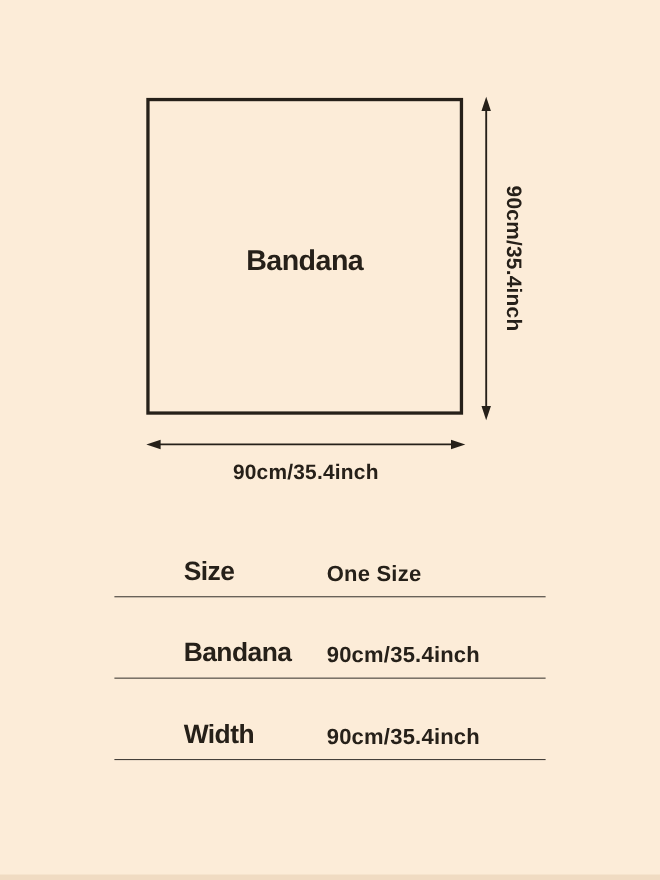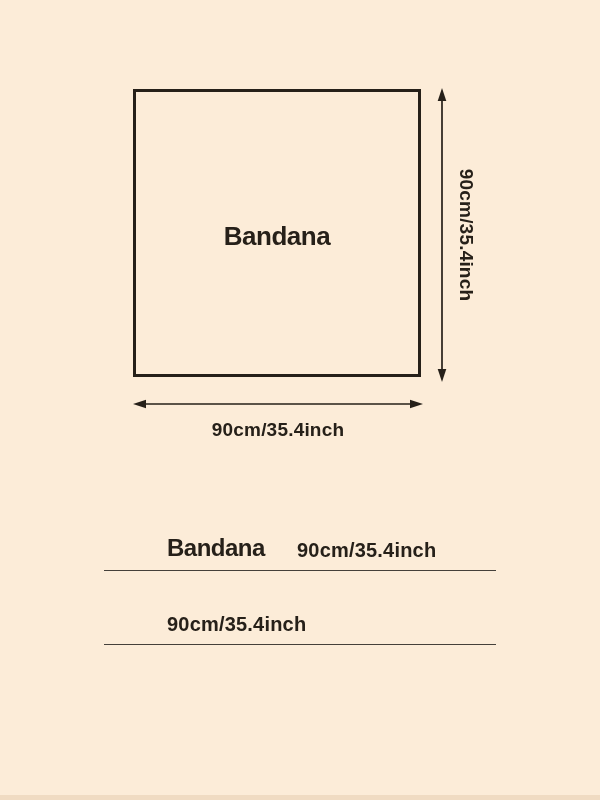--- a/index.html
+++ b/index.html
@@ -127,23 +127,28 @@
       <polygon points="133,404 146,399.7 146,408.3"></polygon>
       <polygon points="423,404 410,399.7 410,408.3"></polygon>
     </g>
   </svg>
 
   <div class="dim-label dim-vertical">90cm/35.4inch</div>
 
   <div class="dim-label dim-horizontal">90cm/35.4inch</div>
 
   <div class="size-table">
+    <div class="size-row first">
+      <span class="cell-label">Size</span>
+      <span class="cell-value">One Size</span>
+    </div>
     <div class="size-row rest">
       <span class="cell-label">Bandana</span>
       <span class="cell-value">90cm/35.4inch</span>
     </div>
     <div class="size-row rest">
+      <span class="cell-label">Width</span>
       <span class="cell-value">90cm/35.4inch</span>
     </div>
   </div>
 
   <div class="bottom-strip"></div>
 </div>
 
 </body></html>

